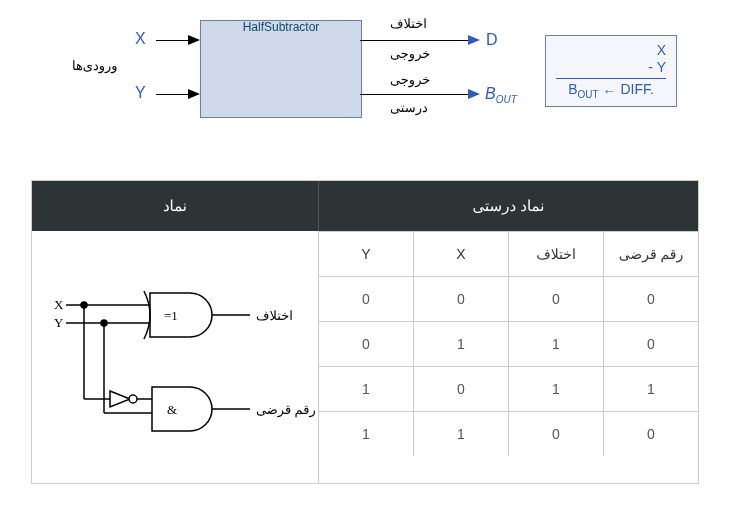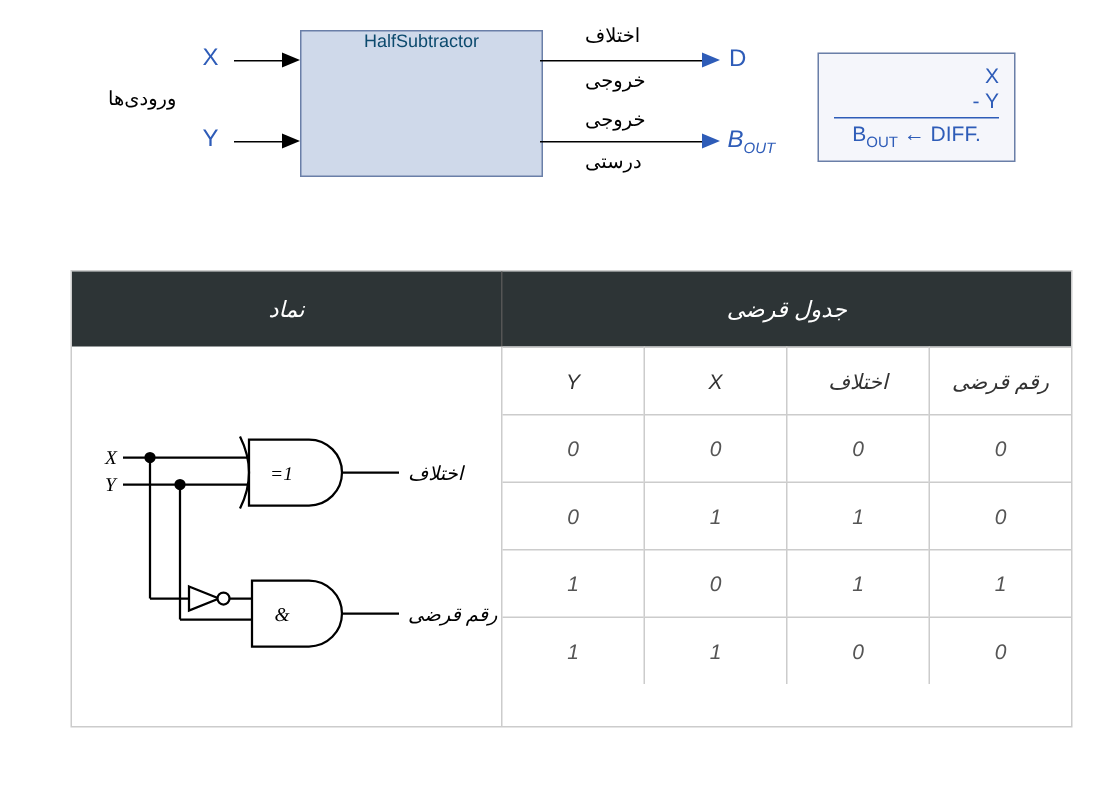--- a/index.html
+++ b/index.html
@@ -18,21 +18,21 @@
   .axlabel{color:var(--accent);font-family:Arial,Helvetica,sans-serif;font-size:16px;}
   .flabel{color:#000;font-family:Tahoma,Arial;font-size:13px;direction:rtl;}
   .bigbox{background:var(--box-fill);border:1px solid var(--box-stroke);text-align:center;color:#0c4a6e;font-size:12px;line-height:1.15;display:flex;justify-content:center;}
   .wire{background:#000;height:1px;}
   .arrR{width:0;height:0;border-left:12px solid #000;border-top:5px solid transparent;border-bottom:5px solid transparent;}
 
   .calcbox{border:1px solid var(--box-stroke);background:#f5f6fb;color:var(--accent);font-family:Arial;font-size:14px;padding:6px 10px;text-align:right;line-height:1.2;}
   .calcbox .sub{font-size:10px;vertical-align:sub;}
 
   
-  #table-zone{position:absolute;left:47px;top:180px;width:666px;border:1px solid var(--grid);font-style:italic;}
+  #table-zone{position:absolute;left:31px;top:180px;width:666px;border:1px solid var(--grid);}
   .thead{display:flex;background:var(--dark);color:#fff;text-align:center;font-size:15px;}
   .thead > div{padding:16px 0;}
   .th-sym{width:286px;border-right:1px solid #555;}
   .th-tt{flex:1;}
   .tbody{display:flex;}
   .sym-cell{width:286px;border-right:1px solid var(--grid);position:relative;}
   .tt-cell{flex:1;}
   .trow{display:flex;}
   .tcell{flex:1;border-left:1px solid var(--grid);border-top:1px solid var(--grid);text-align:center;color:#555;font-size:14px;padding:14px 0;}
   .trow .tcell:first-child{border-left:none;}
@@ -82,21 +82,21 @@
       <div style="border-bottom:1px solid var(--accent);padding-bottom:2px;">- Y</div>
       <div style="padding-top:2px;text-align:center;">
         <span>B</span><span class="sub">OUT</span><span> ← </span><span>DIFF.</span>
       </div>
     </div>
   </div>
 
   <div id="table-zone">
     <div class="thead">
       <div class="th-sym">نماد</div>
-      <div class="th-tt">جدول قرضی</div>
+      <div class="th-tt">نماد درستی</div>
     </div>
     <div class="tbody">
 
       <div class="sym-cell">
         <svg width="286" height="248" viewBox="0 0 286 248">
           <g stroke="#000" stroke-width="1.5" fill="none">
 
             <text x="22" y="78" class="glabel" stroke="none" fill="#000">X</text>
             <text x="22" y="96" class="glabel" stroke="none" fill="#000">Y</text>
             <line x1="34" y1="74" x2="120" y2="74"></line>

